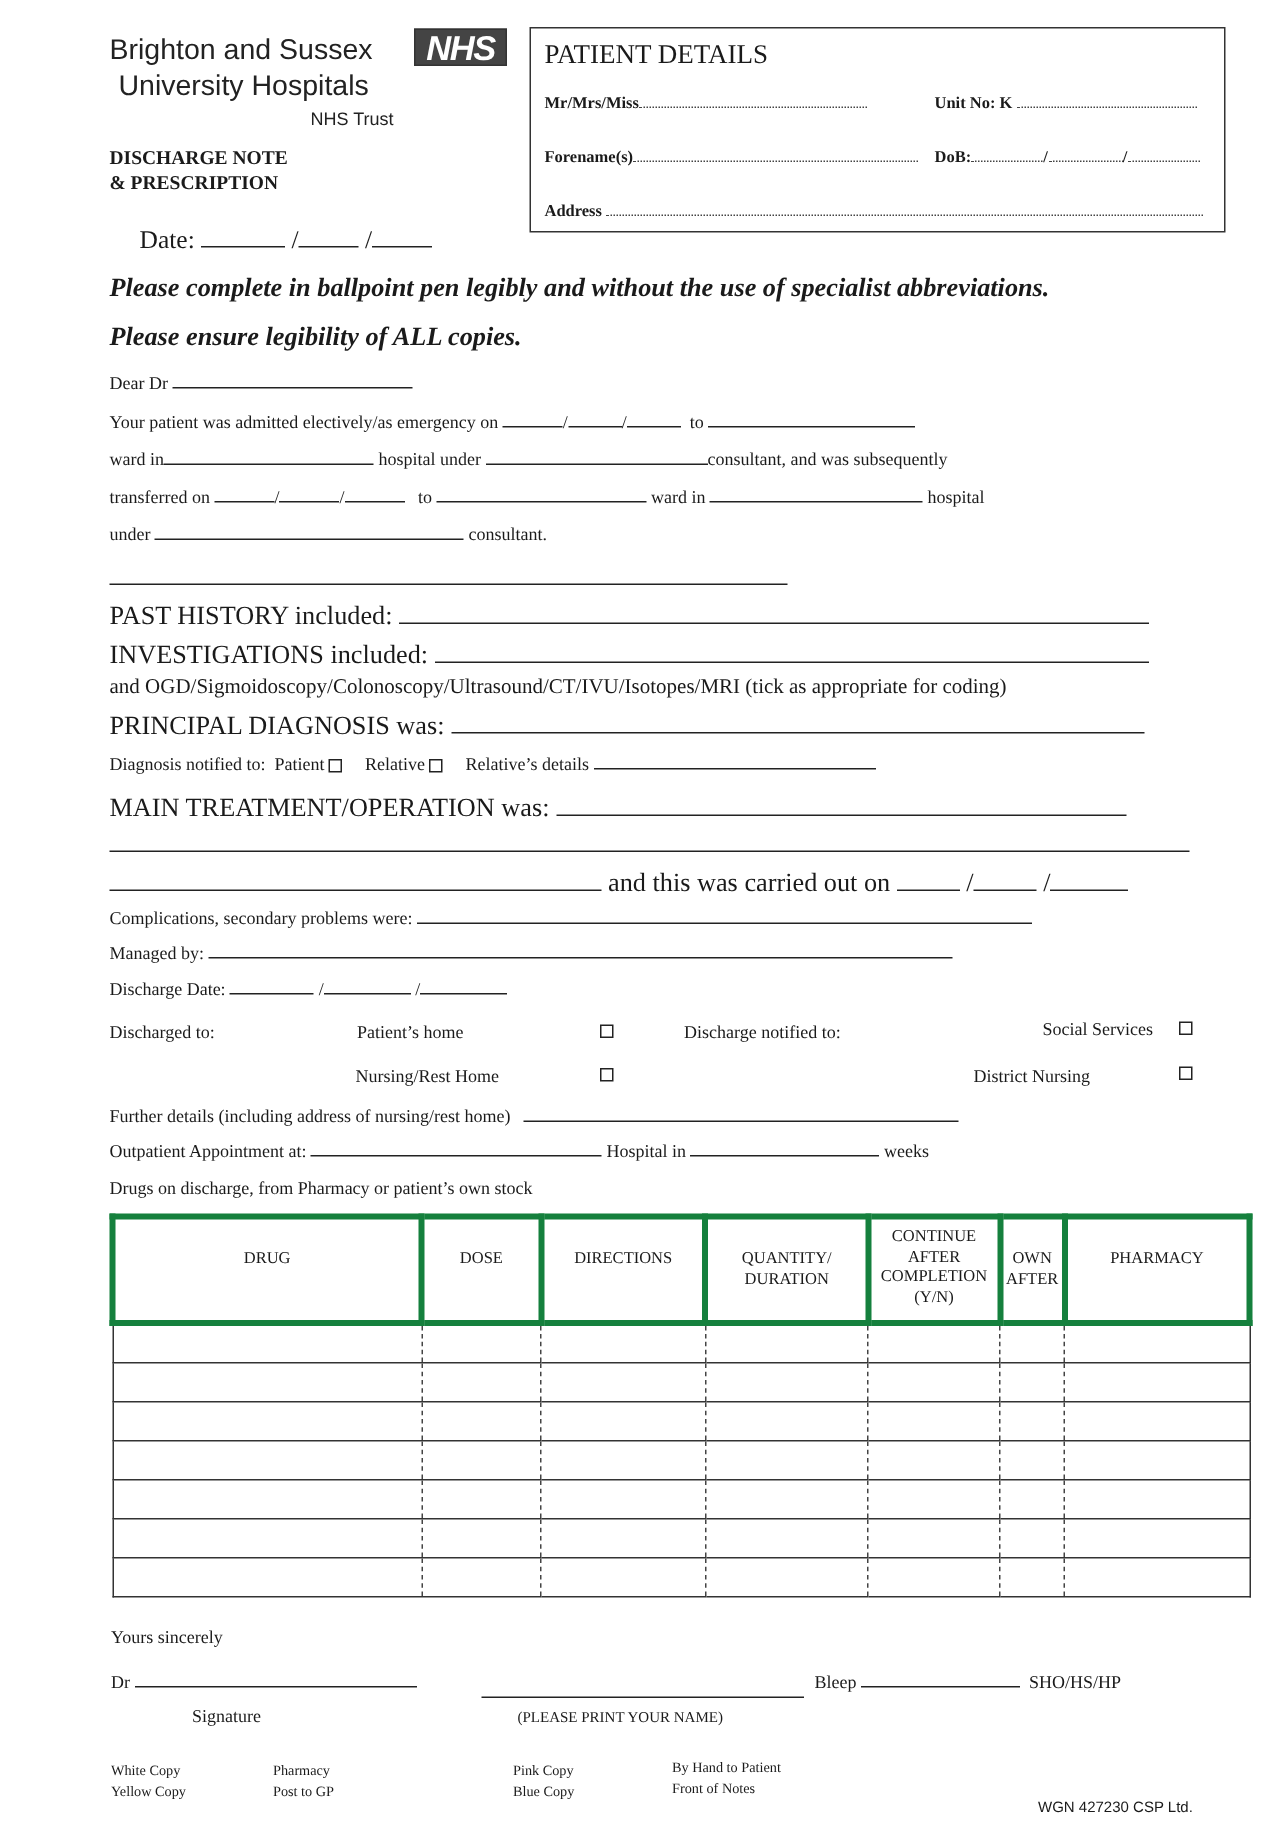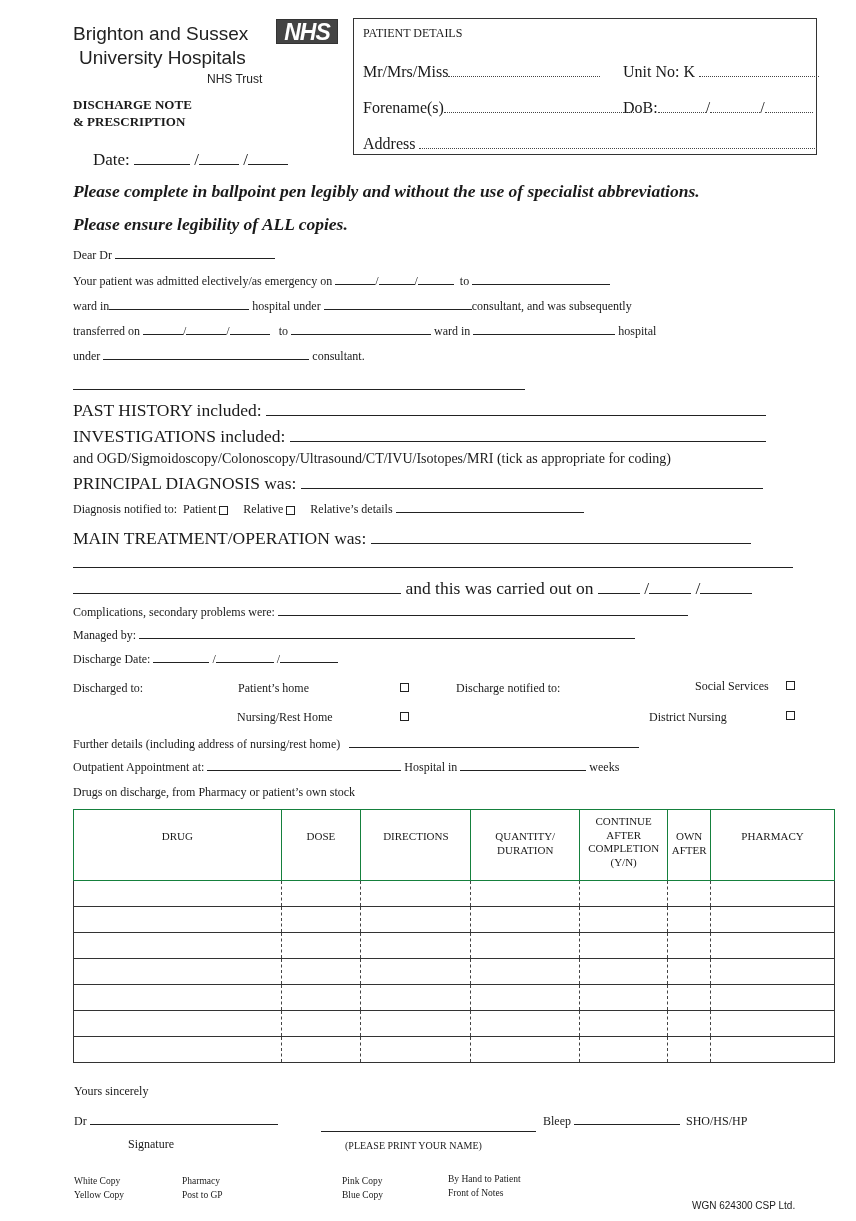--- a/index.html
+++ b/index.html
@@ -13,34 +13,34 @@
 
   .trust-name { left: 73px; top: 22px; font-size: 19px; line-height: 24px; color: #222; }
   .trust-name div:nth-child(2) { padding-left: 6px; }
   .trust-sub { left: 207px; top: 72px; font-size: 12px; color: #222; }
   .nhs-logo { left: 276px; top: 19px; width: 62px; height: 25px; background: #444; color: #fff;
               font-family: "Liberation Sans", sans-serif; font-weight: bold; font-style: italic;
               font-size: 23px; line-height: 25px; text-align: center; letter-spacing: -1px; border: 1px solid #333; }
   .doc-title { left: 73px; top: 96px; font-size: 13px; font-weight: bold; line-height: 17px; }
 
   .patient-box { left: 353px; top: 18px; width: 464px; height: 137px; border: 1px solid #333; }
-  .pd-title { left: 9px; top: 7px; font-size: 12px; }
-  .pd-row { left: 9px; font-size: 16px; }
+  .pd-title { left: 9px; top: 7px; font-size: 18px; }
+  .pd-row { left: 9px; font-size: 11px; font-weight: bold; }
 
   .date-line { left: 73px; top: 150px; font-size: 17px; margin-left: 20px; }
 
   .italic-bold { font-style: italic; font-weight: bold; font-size: 17.5px; }
 
   .body-text { font-size: 12px; }
   .caps { font-size: 17.5px; }
   .small { font-size: 14px; }
 
   table.drugs { position: absolute; left: 73px; top: 809px; width: 762px; border-collapse: collapse; }
   table.drugs th { font-family: "Liberation Serif", serif; font-weight: normal; font-size: 11px; line-height: 13.5px;
-                   border: 1px solid #15803d; height: 71px; vertical-align: top; padding-top: 5px; }
+                   border: 4px solid #15803d; height: 71px; vertical-align: top; padding-top: 5px; }
   table.drugs td { height: 26px; border-top: 1px solid #333; border-bottom: 1px solid #333; border-left: 1px dashed #444; }
   table.drugs td:first-child { border-left: 1px solid #333; }
   table.drugs td:last-child { border-right: 1px solid #333; }
   table.drugs th.center-v { padding-top: 20px; }
 
   .footer { font-size: 9.5px; line-height: 14px; }
   .wgn { font-family: "Liberation Sans", sans-serif; font-size: 10px; }
 </style>
 </head>
 <body>
@@ -318,13 +318,13 @@
   <div>Post to GP</div>
 </div>
 <div class="abs footer" style="left:342px; top:1174px;">
   <div>Pink Copy</div>
   <div>Blue Copy</div>
 </div>
 <div class="abs footer" style="left:448px; top:1172px;">
   <div>By Hand to Patient</div>
   <div>Front of Notes</div>
 </div>
-<div class="abs wgn" style="left:692px; top:1200px;">WGN 624300  CSP Ltd.</div>
+<div class="abs wgn" style="left:692px; top:1200px;">WGN 427230  CSP Ltd.</div>
 
 </body></html>

